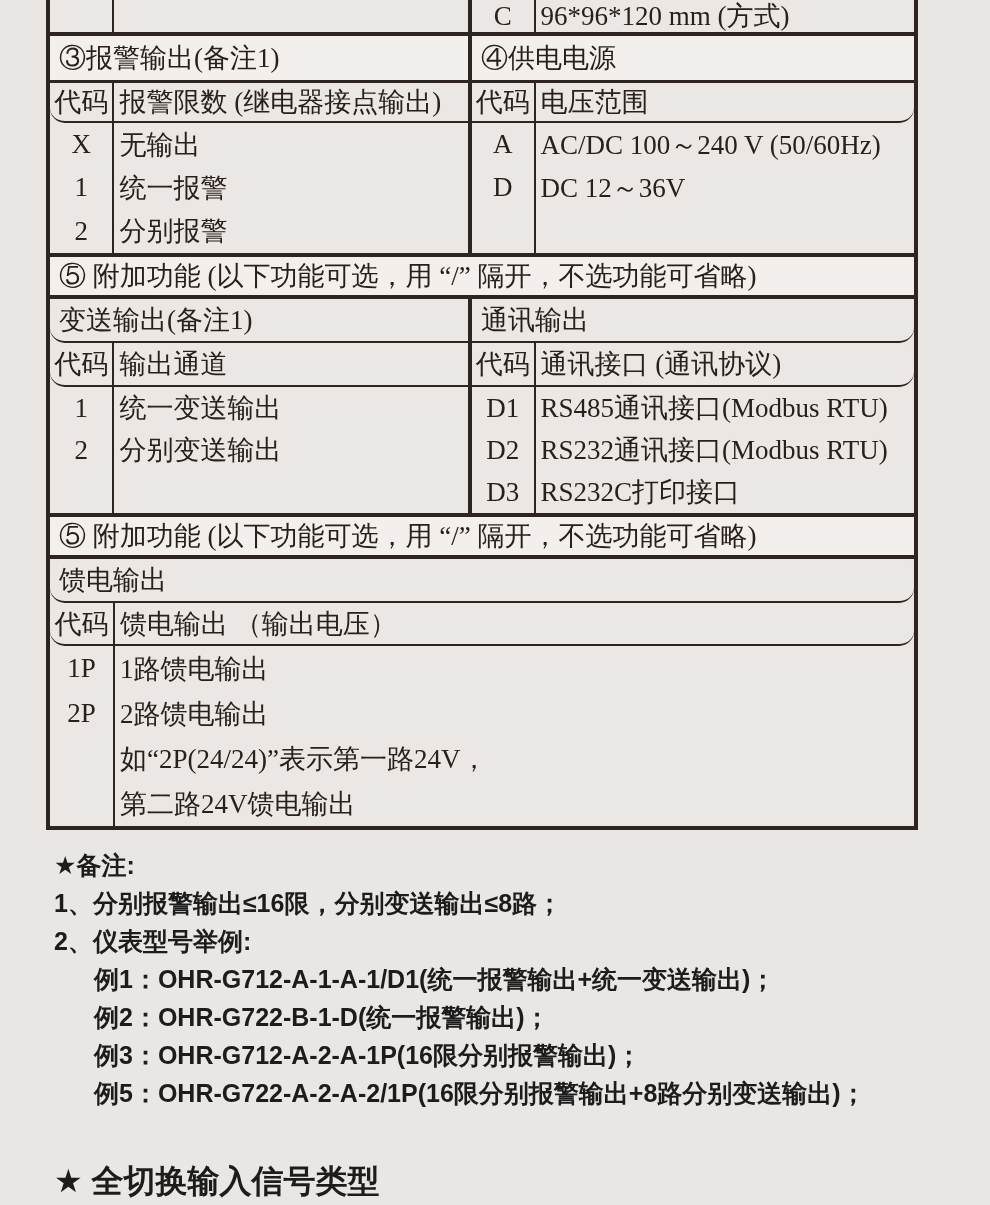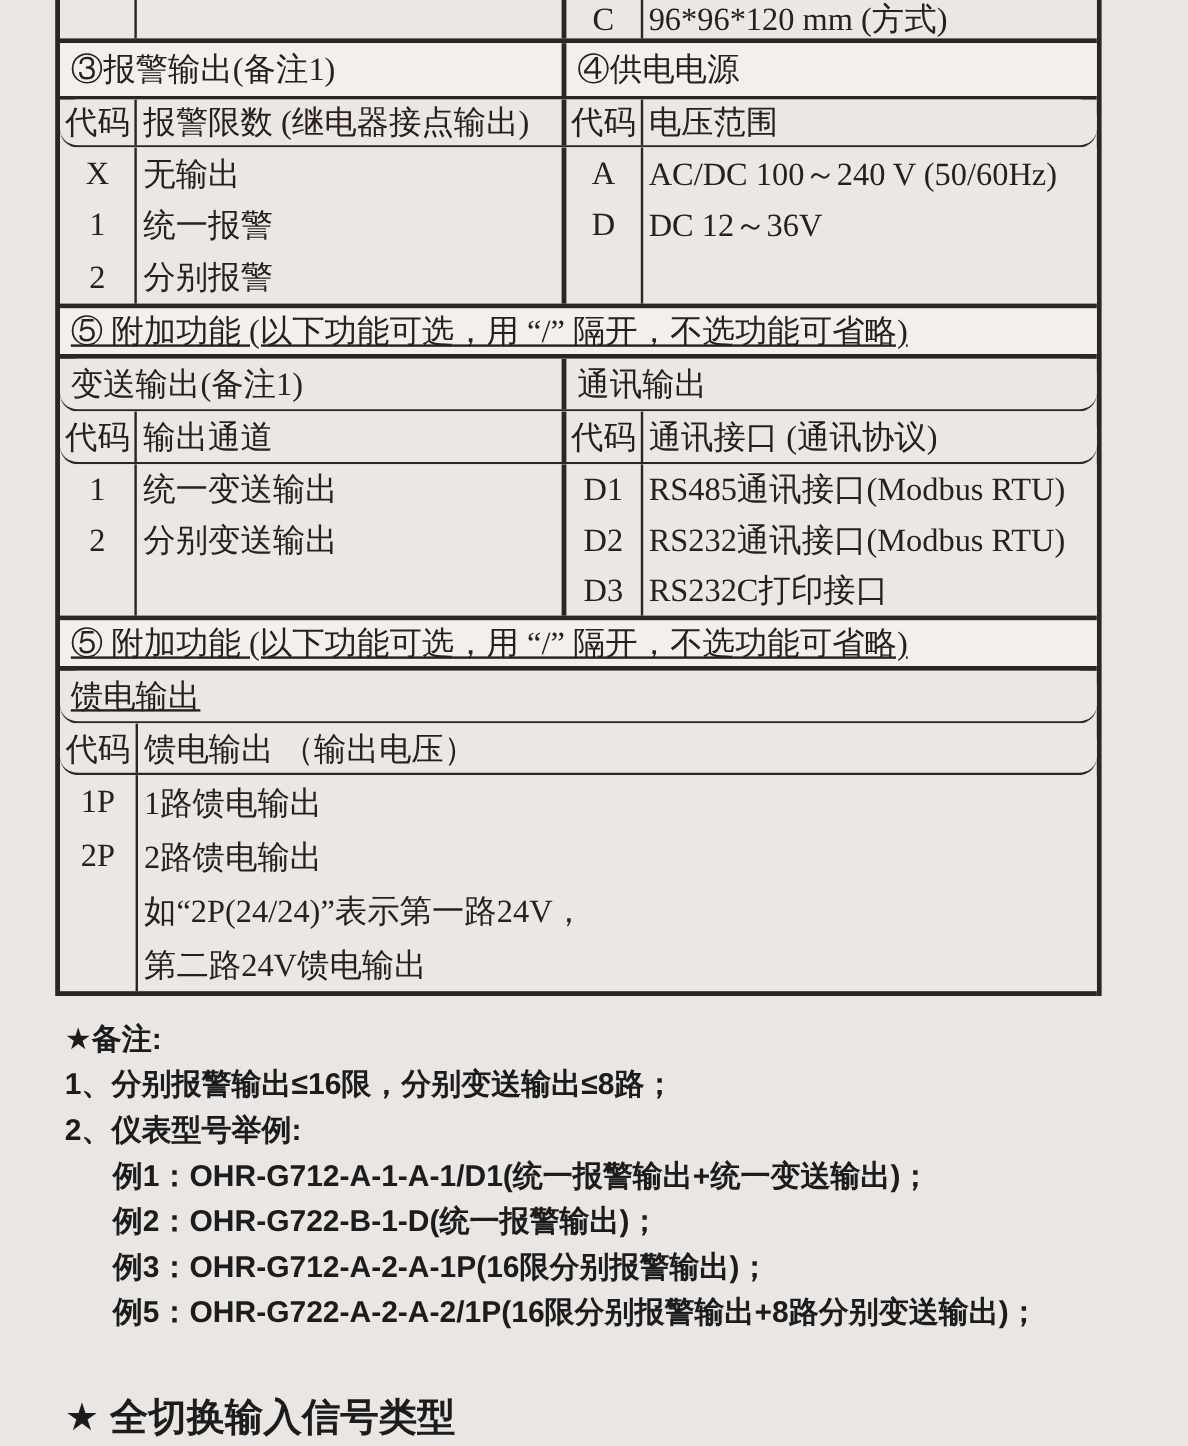--- a/index.html
+++ b/index.html
@@ -32,21 +32,21 @@
   .bb4{border-bottom:4px solid var(--border);}
   .cell{box-sizing:border-box;display:flex;align-items:center;overflow:hidden;white-space:nowrap;}
   .vthin{border-right:2px solid var(--border);}
   .vthick{border-right:4px solid var(--border);}
   .c1{width:65px;justify-content:center;}   
   .c2{width:361px;padding-left:5px;}        
   .c3{width:64px;justify-content:center;}   
   .c4{width:382px;padding-left:5px;}        
   .half-l{width:426px;padding-left:9px;}
   .half-r{width:446px;padding-left:9px;}
-  .full{width:864px;padding-left:9px;text-decoration:underline;}
+  .full{width:864px;padding-left:9px;}
   .banner{background:var(--banner-bg);}
   .stack{flex-direction:column;align-items:stretch;padding-left:0;}
   .stack .ln{display:flex;align-items:center;}
   .stack.ctr .ln{justify-content:center;}
   .stack.padl .ln{padding-left:5px;}
   .h-part{height:32px;}
   .h-banner1{height:44px;}
   .h-head1{height:38px;}
   .h-data1{height:130px;}
   .h-data1 .ln{height:43.33px;}

